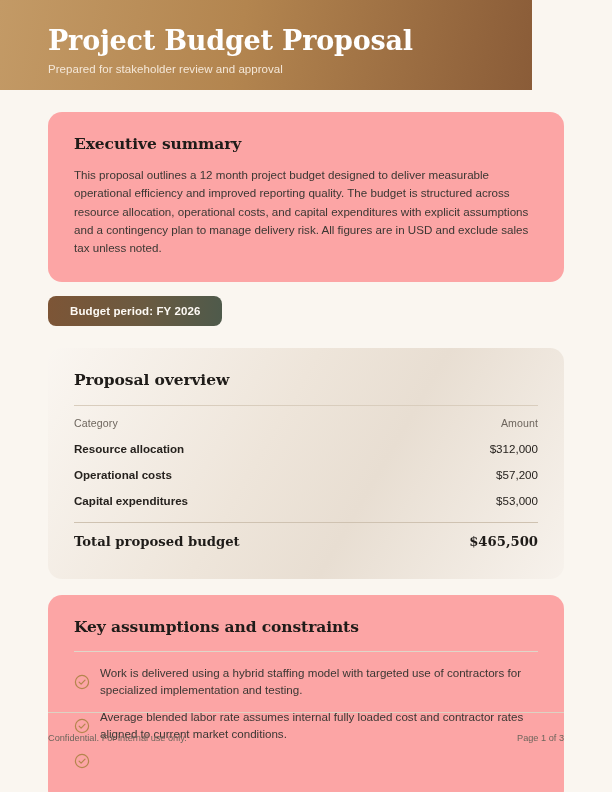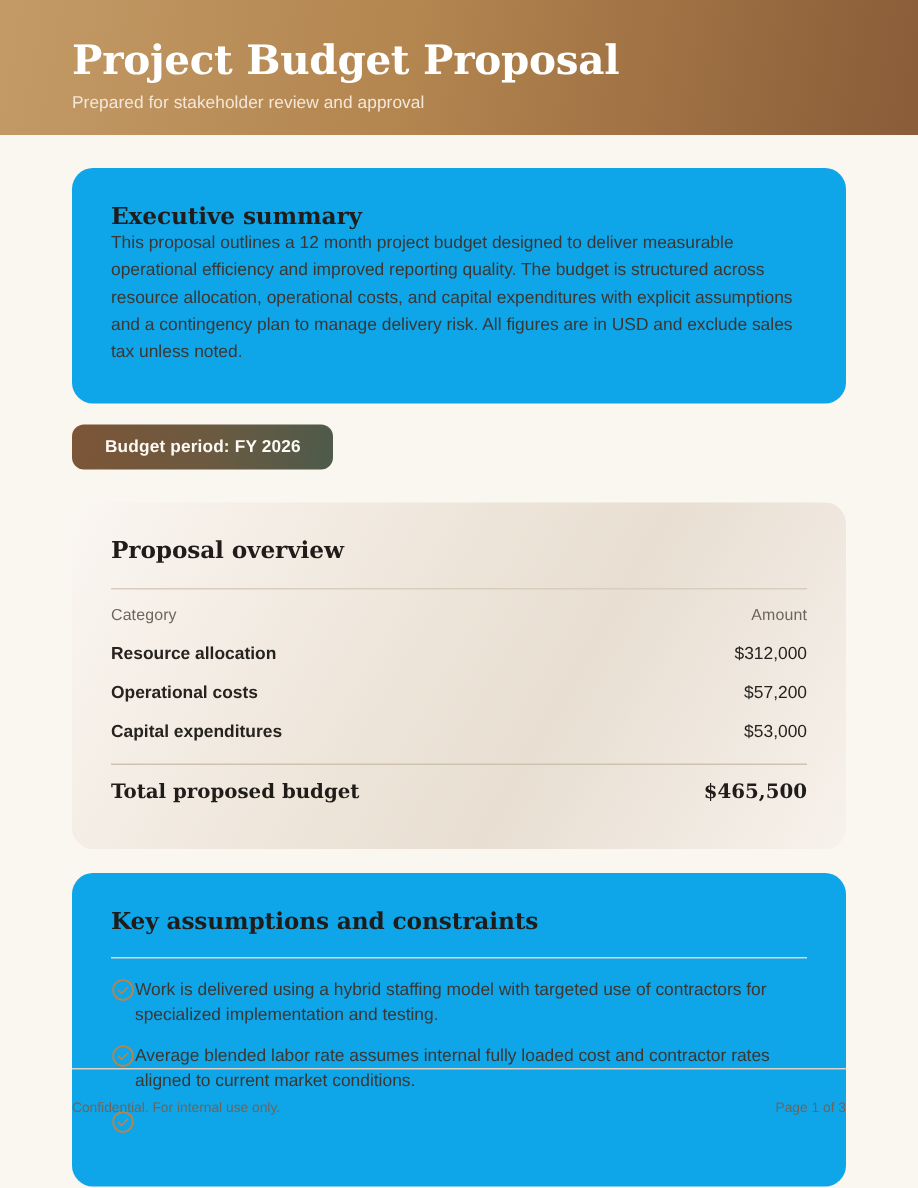--- a/index.html
+++ b/index.html
@@ -13,21 +13,21 @@
     background: #faf6f0;
     font-family: "Liberation Sans", sans-serif;
     position: relative;
     overflow: hidden;
   }
 
   
   .doc-header {
     position: absolute;
     top: 0; left: 0;
-    width: 612px;
+    width: 532px;
     height: 90px;
     background: linear-gradient(100deg, #c39a66 0%, #b3854f 45%, #8a5c38 100%);
     padding: 26px 48px 0 48px;
   }
   .doc-title {
     font-family: "DejaVu Serif", "Liberation Serif", serif;
     font-weight: bold;
     font-size: 27px;
     line-height: 1.12;
     color: #ffffff;
@@ -43,41 +43,42 @@
 
   
   .page-body {
     position: absolute;
     top: 90px; left: 0;
     width: 612px;
   }
 
   .card {
     margin: 0 48px;
-    background: #0ea5e9;
+    background: #fca5a5;
     border-radius: 14px;
     padding: 22px 26px 24px 26px;
   }
 
   .card-gradient {
     background: linear-gradient(120deg, #faf6f1 0%, #eee5da 42%, #e8ded2 62%, #f7f2ec 100%);
   }
 
   .spacer-22 { height: 22px; }
   .spacer-16 { height: 16px; }
 
   .section-title {
     font-family: "DejaVu Serif", "Liberation Serif", serif;
     font-weight: bold;
     font-size: 15.5px;
     color: #1f1c19;
     letter-spacing: -0.1px;
   }
 
   .body-copy {
+    margin-top: 13px;
     font-size: 11.6px;
     line-height: 1.58;
     color: #3b3733;
   }
 
   
   .badge-row {
     margin: 14px 48px 0 48px;
   }
   .badge {
@@ -144,21 +145,22 @@
   }
 
   
   .assump-rule {
     height: 1px;
     background: #e0d6c9;
     margin: 15px 0 5px 0;
   }
   .assump-item {
     display: flex;
-    align-items: flex-start;
+    align-items: center;
+    gap: 10px;
     padding: 7px 0 2px 0;
   }
   .assump-icon {
     flex: 0 0 16px;
     width: 16px;
     height: 16px;
     margin-top: 1px;
   }
   .assump-icon svg { display: block; }
   .assump-text {

